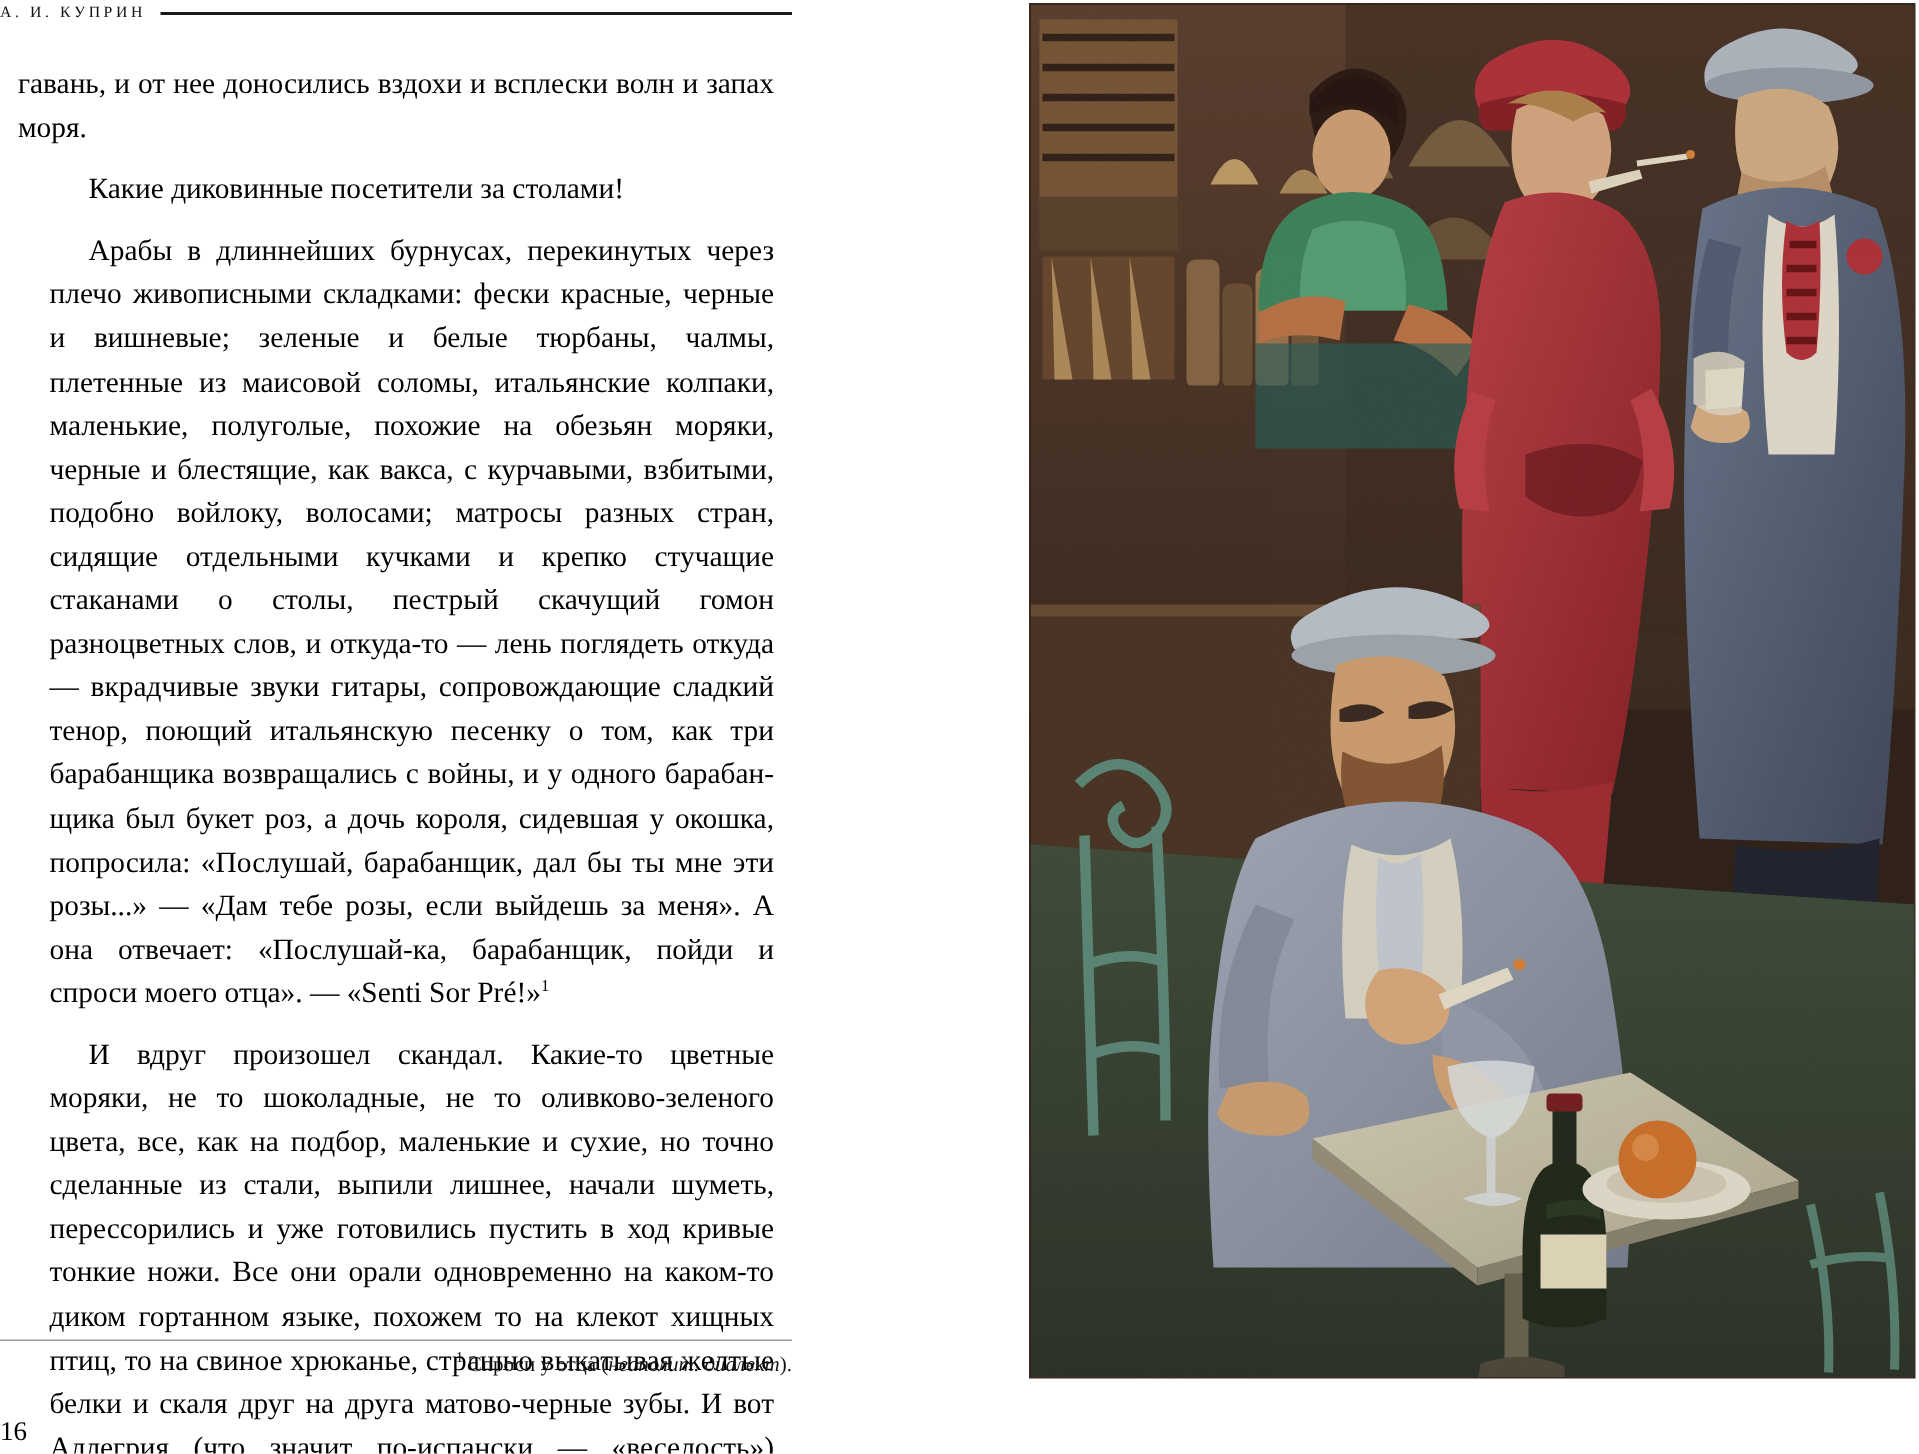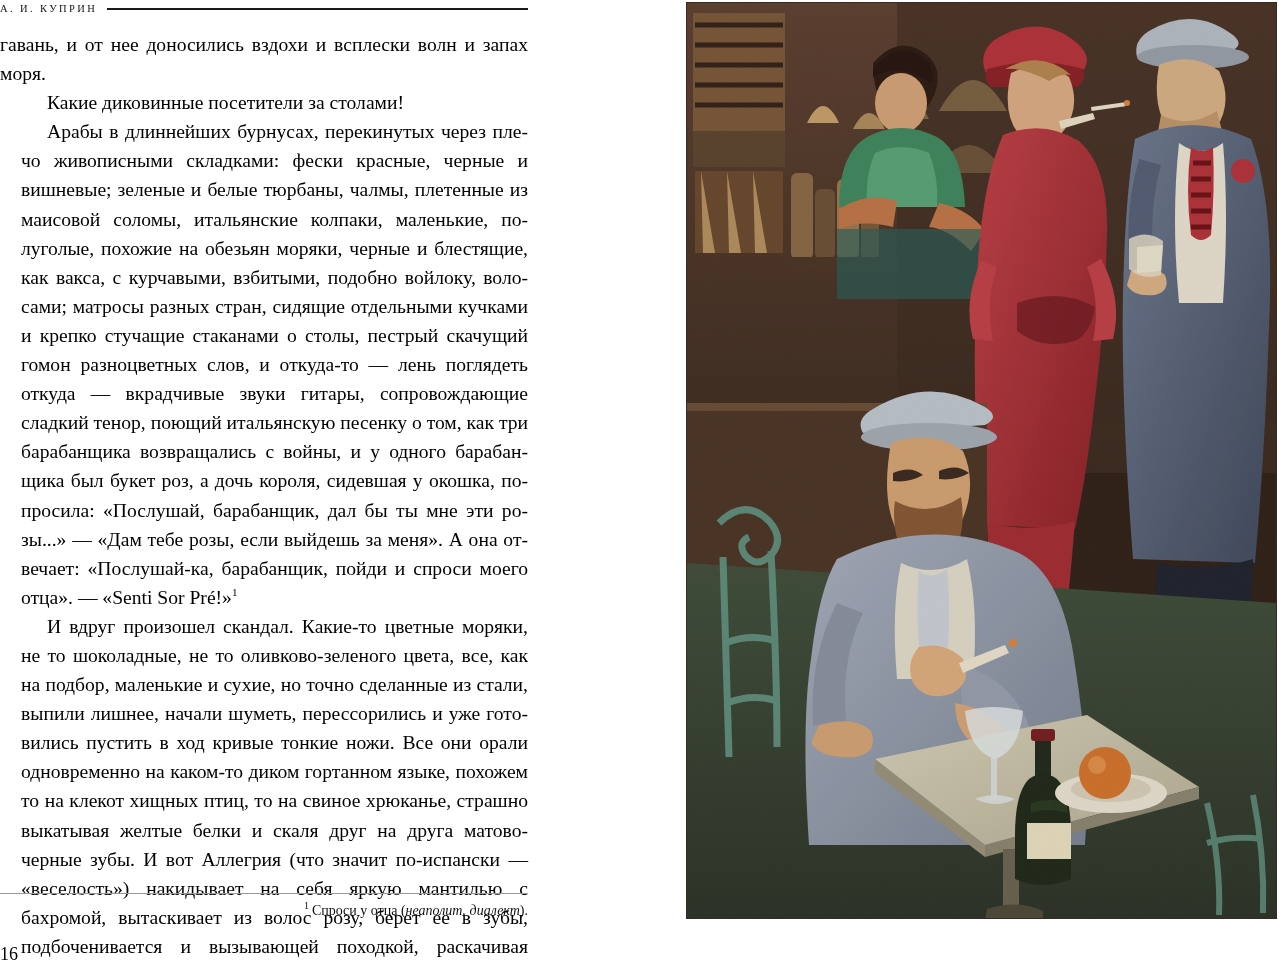--- a/index.html
+++ b/index.html
@@ -60,21 +60,21 @@
     top: 30px;
     width: 528px;
     font-size: 19.6px;
     line-height: 29.1px;
     text-align: justify;
     text-justify: inter-word;
     hyphens: manual;
     color: #000;
   }
   .body-text p {
-    margin: 0;
+    margin: 12px;
   }
   .body-text p.indent {
     text-indent: 26px;
     padding-left: 21px;
   }
   .body-text sup {
     font-size: 11px;
     vertical-align: super;
     line-height: 0;
   }

